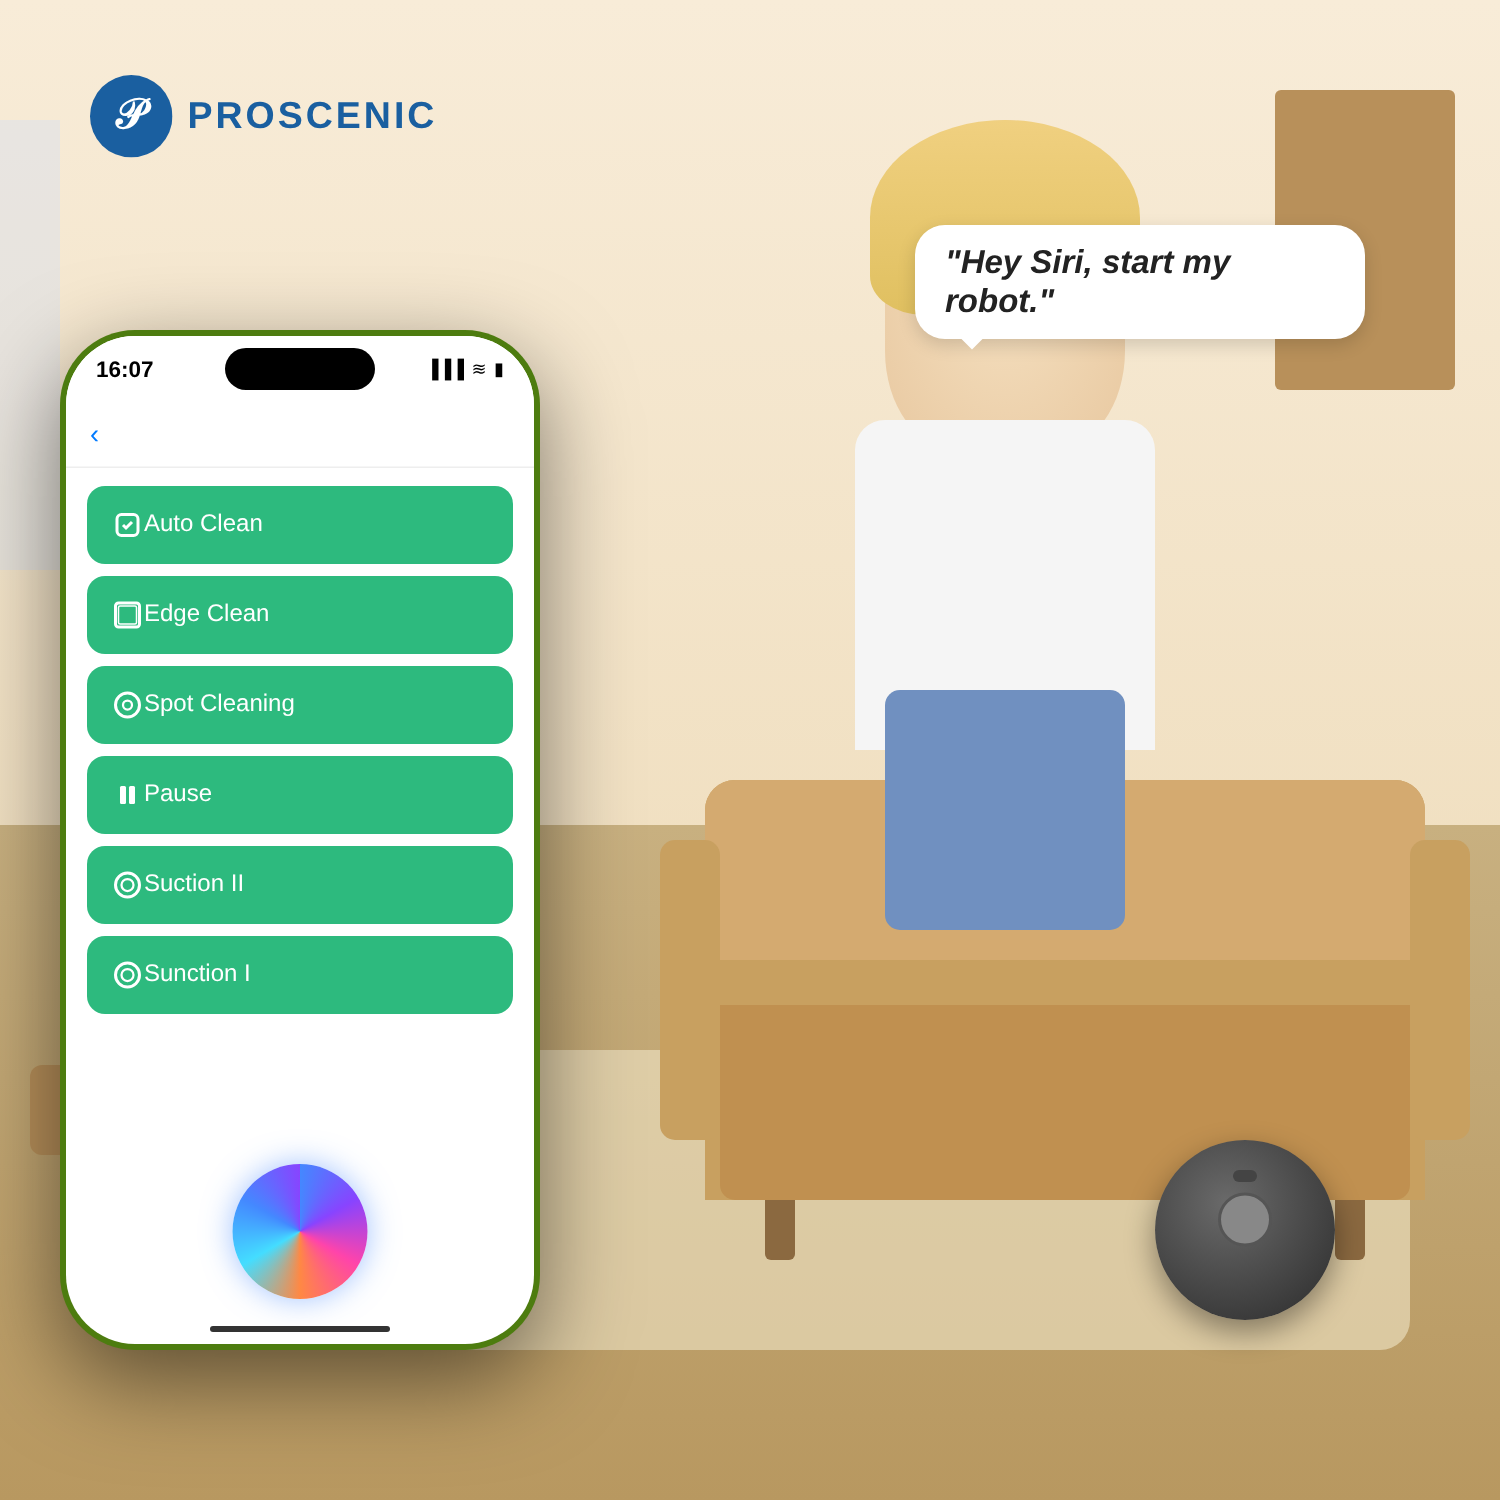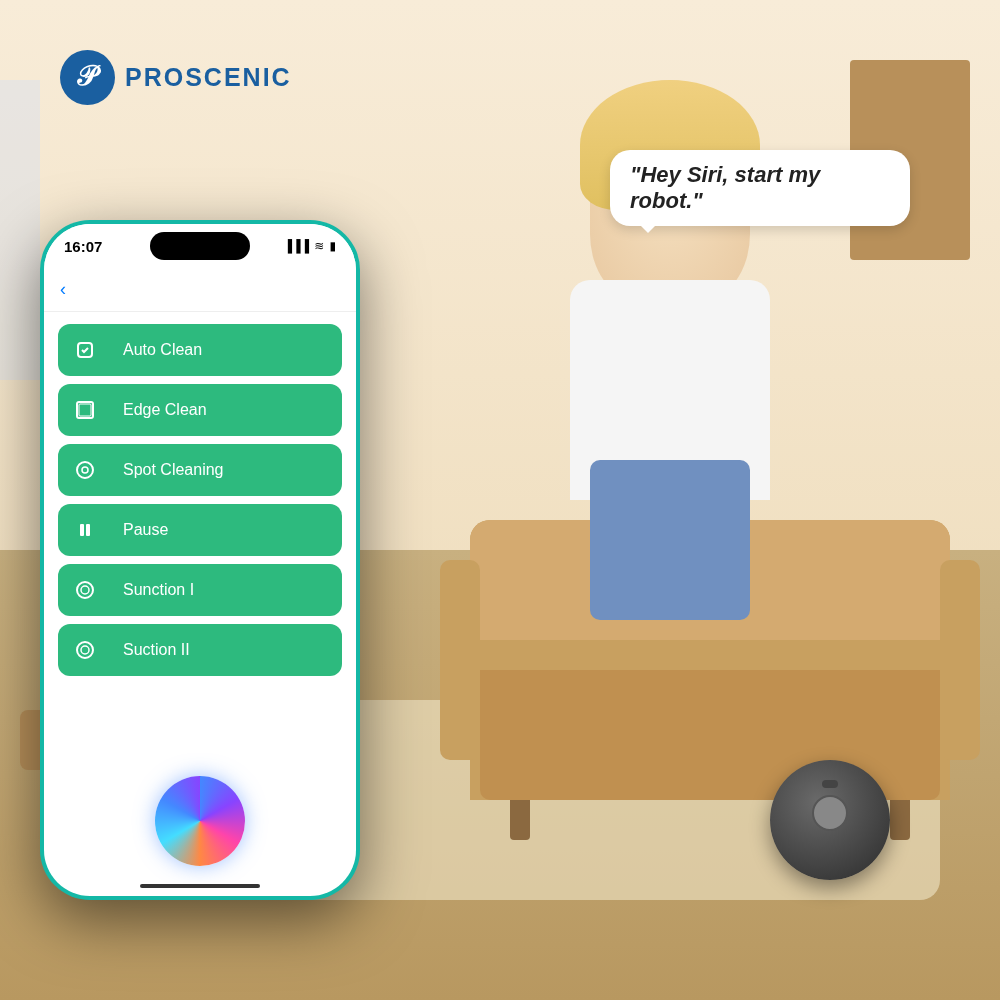--- a/index.html
+++ b/index.html
@@ -211,21 +211,21 @@
     
     .phone-container {
       position: absolute;
       left: 40px;
       top: 220px;
       z-index: 10;
     }
     .phone {
       width: 320px;
       height: 680px;
-      background: #14b8a6;
+      background: #4d7c0f;
       border-radius: 50px;
       padding: 4px;
       box-shadow: 0 20px 60px rgba(0,0,0,0.5);
       position: relative;
     }
     .phone-screen {
       width: 100%;
       height: 100%;
       background: white;
       border-radius: 46px;
@@ -297,21 +297,21 @@
       height: calc(100% - 88px - 130px);
       overflow: hidden;
     }
     .menu-item {
       background: #2dba7e;
       border-radius: 12px;
       padding: 0 16px;
       height: 52px;
       display: flex;
       align-items: center;
-      gap: 27px;
+      gap: 0;
       cursor: pointer;
     }
     .menu-icon {
       width: 22px;
       height: 22px;
       color: white;
       flex-shrink: 0;
       display: flex;
       align-items: center;
       justify-content: center;
@@ -484,31 +484,31 @@
           <span class="menu-label">Pause</span>
         </div>
 
         <div class="menu-item">
           <div class="menu-icon">
             <svg width="20" height="20" viewBox="0 0 20 20" fill="none">
               <circle cx="10" cy="10" r="8" stroke="white" stroke-width="2"></circle>
               <circle cx="10" cy="10" r="4" stroke="white" stroke-width="1.5"></circle>
             </svg>
           </div>
-          <span class="menu-label">Sunction I</span>
+          <span class="menu-label">Suction II</span>
         </div>
 
         <div class="menu-item">
           <div class="menu-icon">
             <svg width="20" height="20" viewBox="0 0 20 20" fill="none">
               <circle cx="10" cy="10" r="8" stroke="white" stroke-width="2"></circle>
               <circle cx="10" cy="10" r="4" stroke="white" stroke-width="1.5"></circle>
             </svg>
           </div>
-          <span class="menu-label">Suction II</span>
+          <span class="menu-label">Sunction I</span>
         </div>
 
 
 
       </div>
 
       <div style="position:absolute;bottom:30px;left:50%;transform:translateX(-50%);">
         <div class="siri-ball"></div>
       </div>
 

